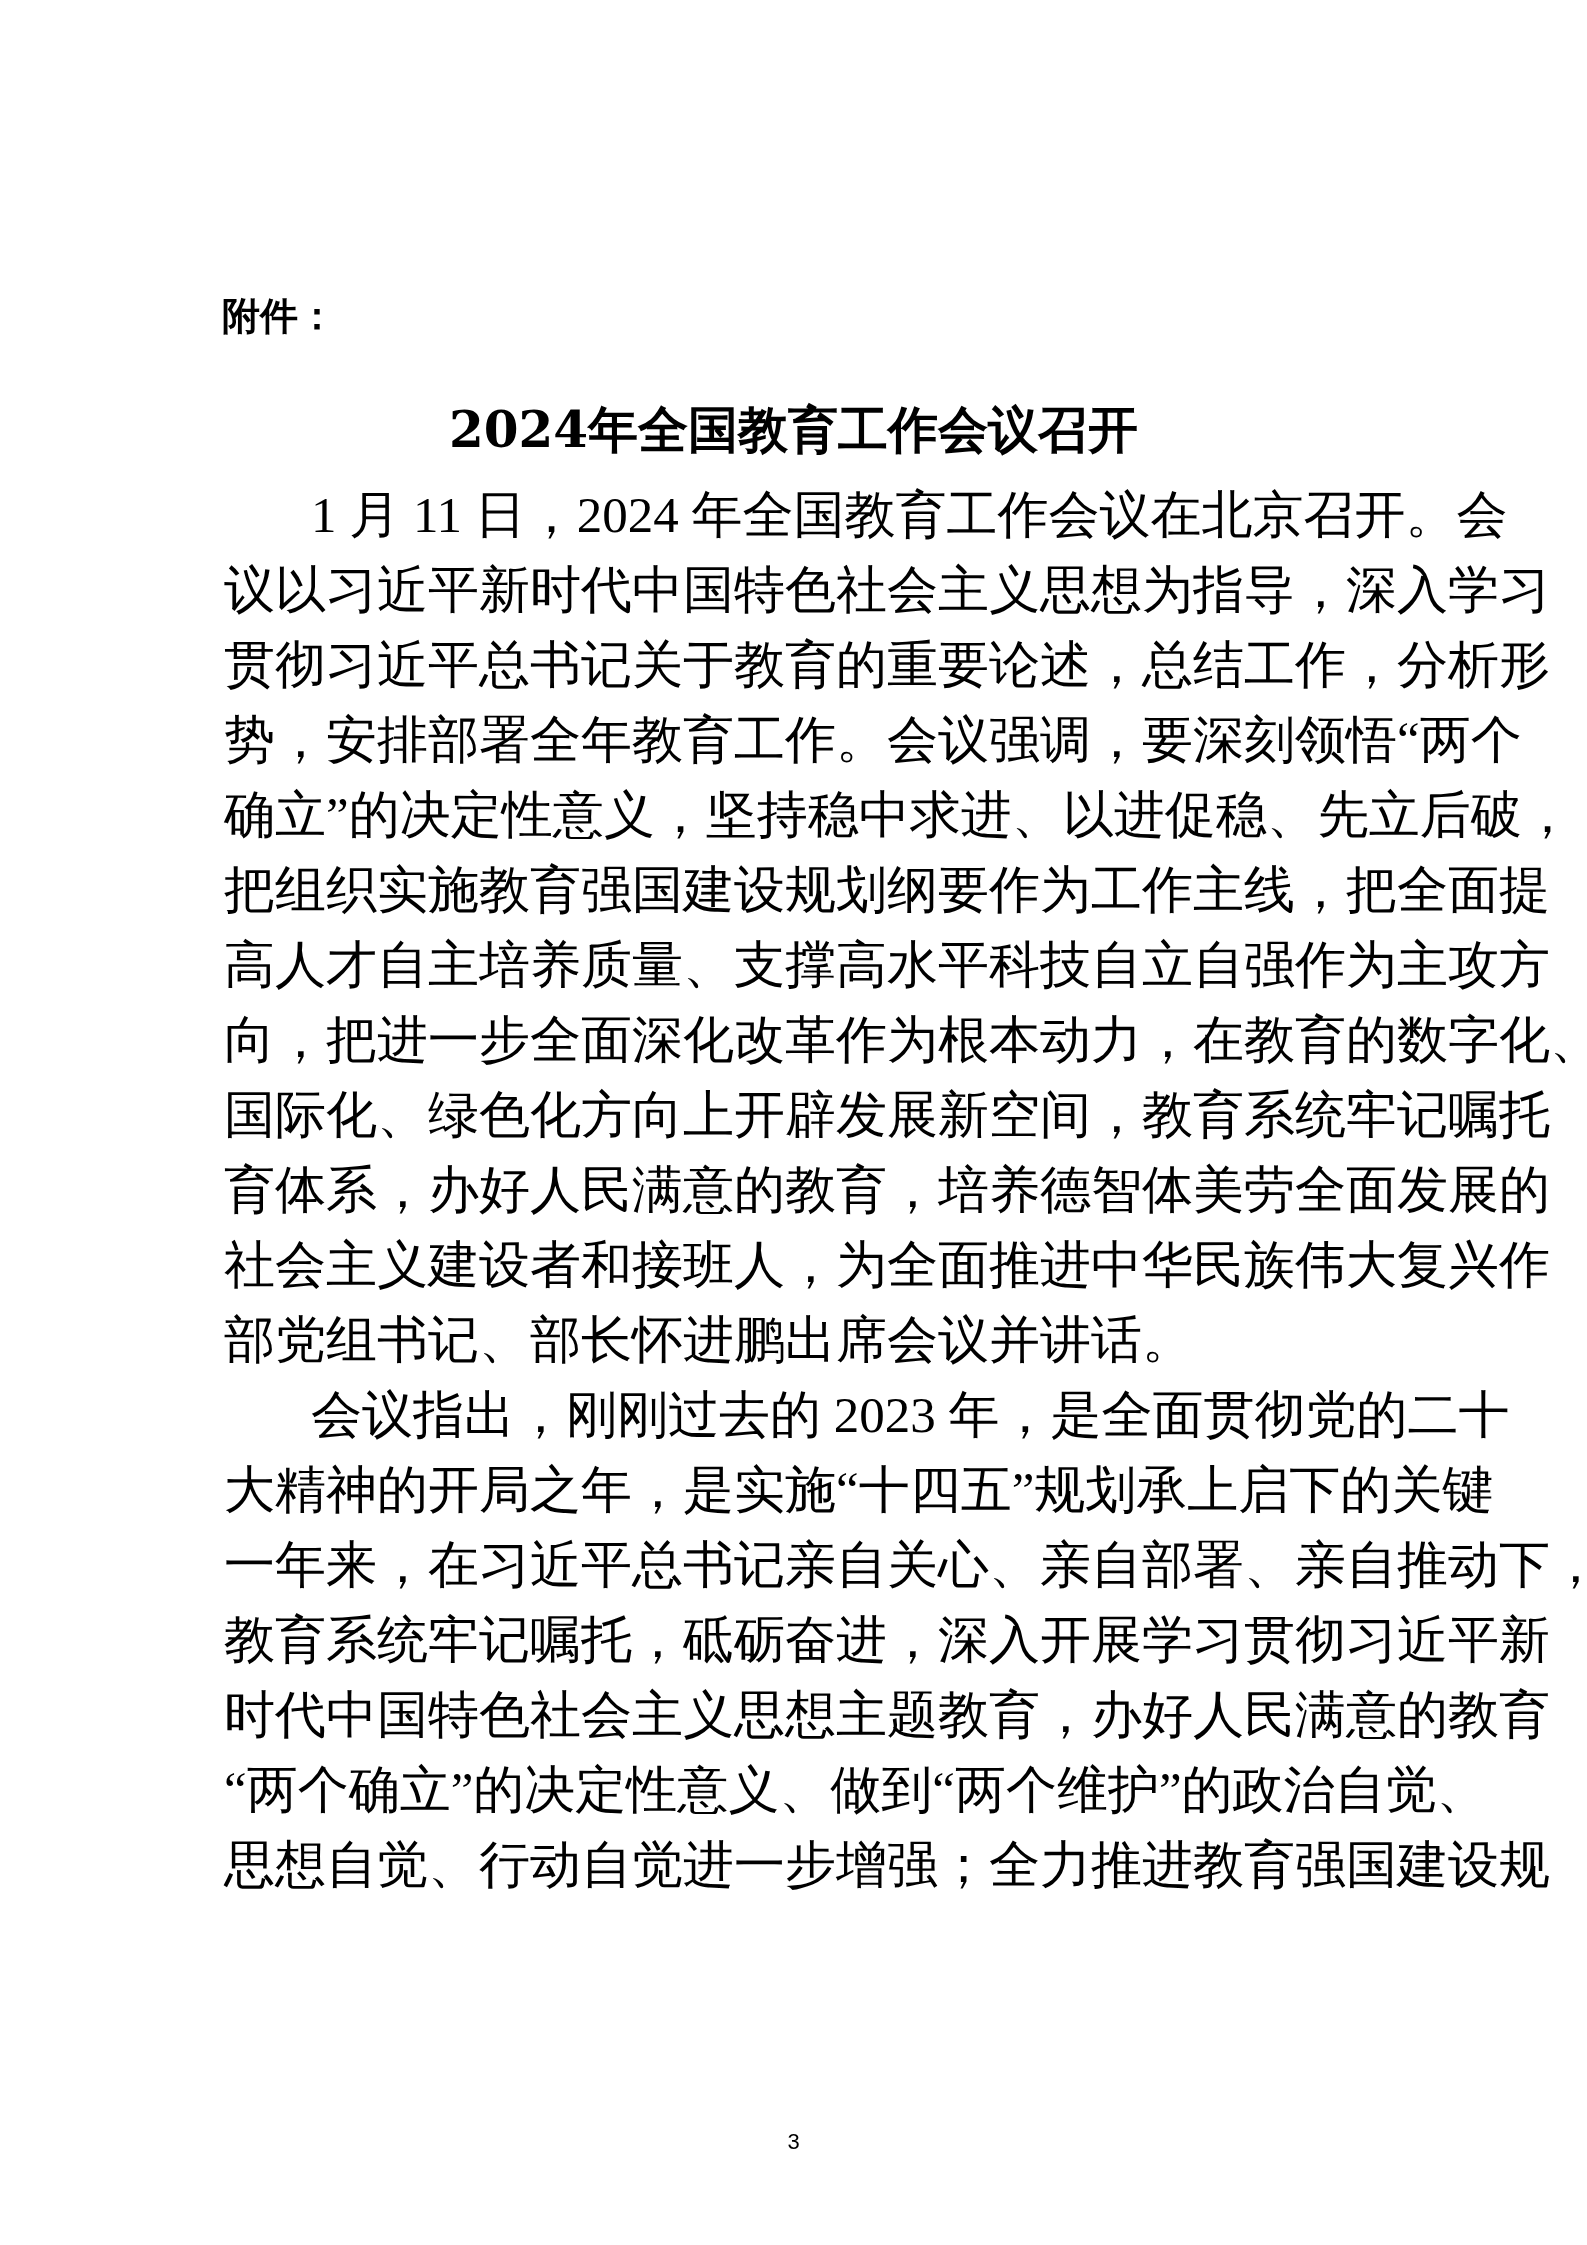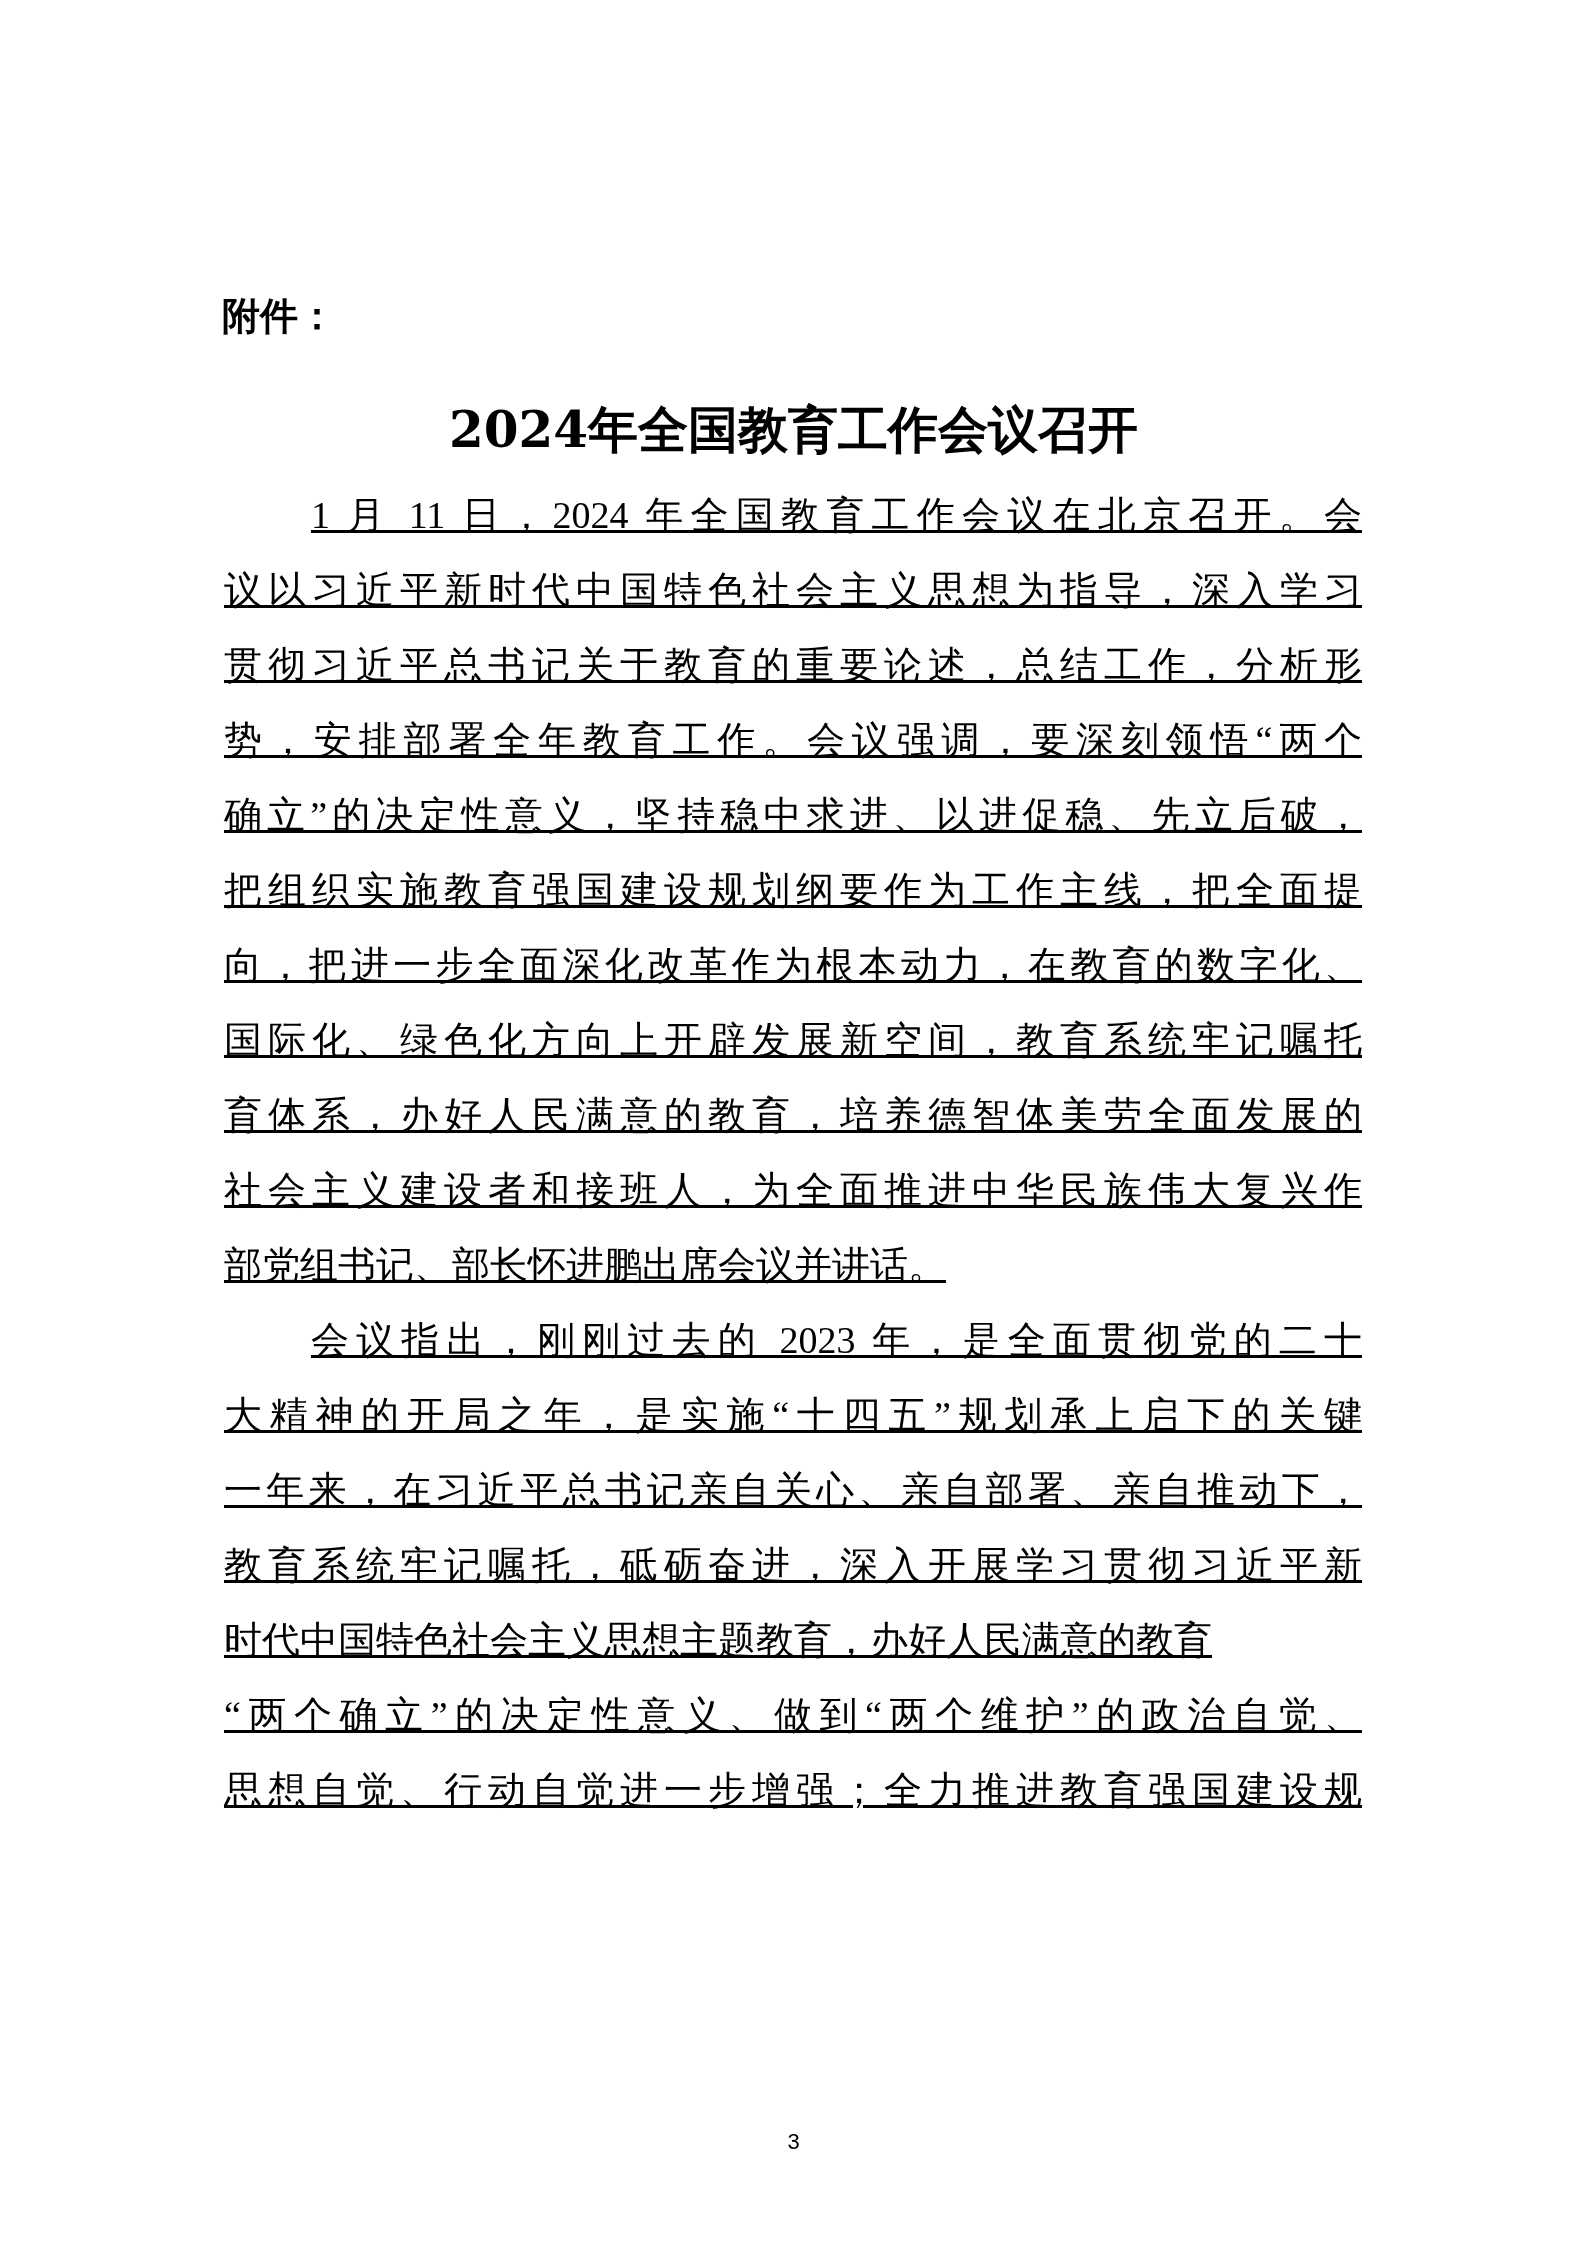--- a/index.html
+++ b/index.html
@@ -12,21 +12,21 @@
   }
   .doc-title {
     position: absolute; left: 0; width: 1587px; top: 398px;
     text-align: center;
     font-family: "DejaVu Serif", serif; font-weight: bold;
     font-size: 50px; line-height: 64px;
   }
   .body-text {
     position: absolute; left: 224px; top: 478px; width: 1138px;
     font-family: "Liberation Serif", "DejaVu Serif", serif;
-    font-size: 38px; line-height: 75px; text-decoration: underline;
+    font-size: 51px; line-height: 75px;
   }
   .line {
     display: block; height: 75px; white-space: nowrap;
     text-align: justify; text-align-last: justify;
     overflow: visible;
   }
   .line.indent { padding-left: 87px; }
   .line.last { text-align-last: left; }
   .page-number {
     position: absolute; left: 0; width: 1587px; top: 2128px; text-align: center;
@@ -41,20 +41,21 @@
   <div class="doc-title">2024年全国教育工作会议召开</div>
 
   <div class="body-text">
     <div class="paragraph">
       <span class="line indent">1 月 11 日，2024 年全国教育工作会议在北京召开。会</span>
       <span class="line">议以习近平新时代中国特色社会主义思想为指导，深入学习</span>
       <span class="line">贯彻习近平总书记关于教育的重要论述，总结工作，分析形</span>
       <span class="line">势，安排部署全年教育工作。会议强调，要深刻领悟“两个</span>
       <span class="line">确立”的决定性意义，坚持稳中求进、以进促稳、先立后破，</span>
       <span class="line">把组织实施教育强国建设规划纲要作为工作主线，把全面提</span>
+      <span class="line">高人才自主培养质量、支撑高水平科技自立自强作为主攻方</span>
       <span class="line">向，把进一步全面深化改革作为根本动力，在教育的数字化、</span>
       <span class="line">国际化、绿色化方向上开辟发展新空间，教育系统牢记嘱托</span>
       <span class="line">育体系，办好人民满意的教育，培养德智体美劳全面发展的</span>
       <span class="line">社会主义建设者和接班人，为全面推进中华民族伟大复兴作</span>
       <span class="line last">部党组书记、部长怀进鹏出席会议并讲话。</span>
     </div>
     <div class="paragraph">
       <span class="line indent">会议指出，刚刚过去的 2023 年，是全面贯彻党的二十</span>
       <span class="line">大精神的开局之年，是实施“十四五”规划承上启下的关键</span>
       <span class="line">一年来，在习近平总书记亲自关心、亲自部署、亲自推动下，</span>

